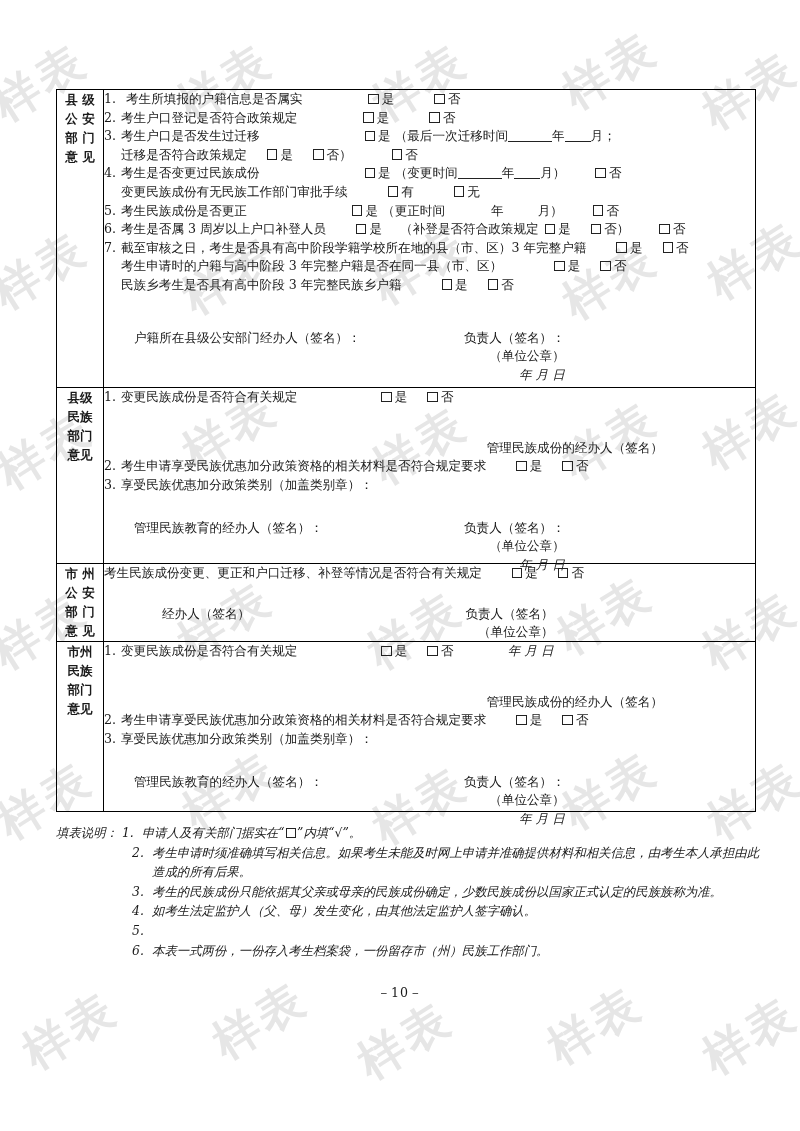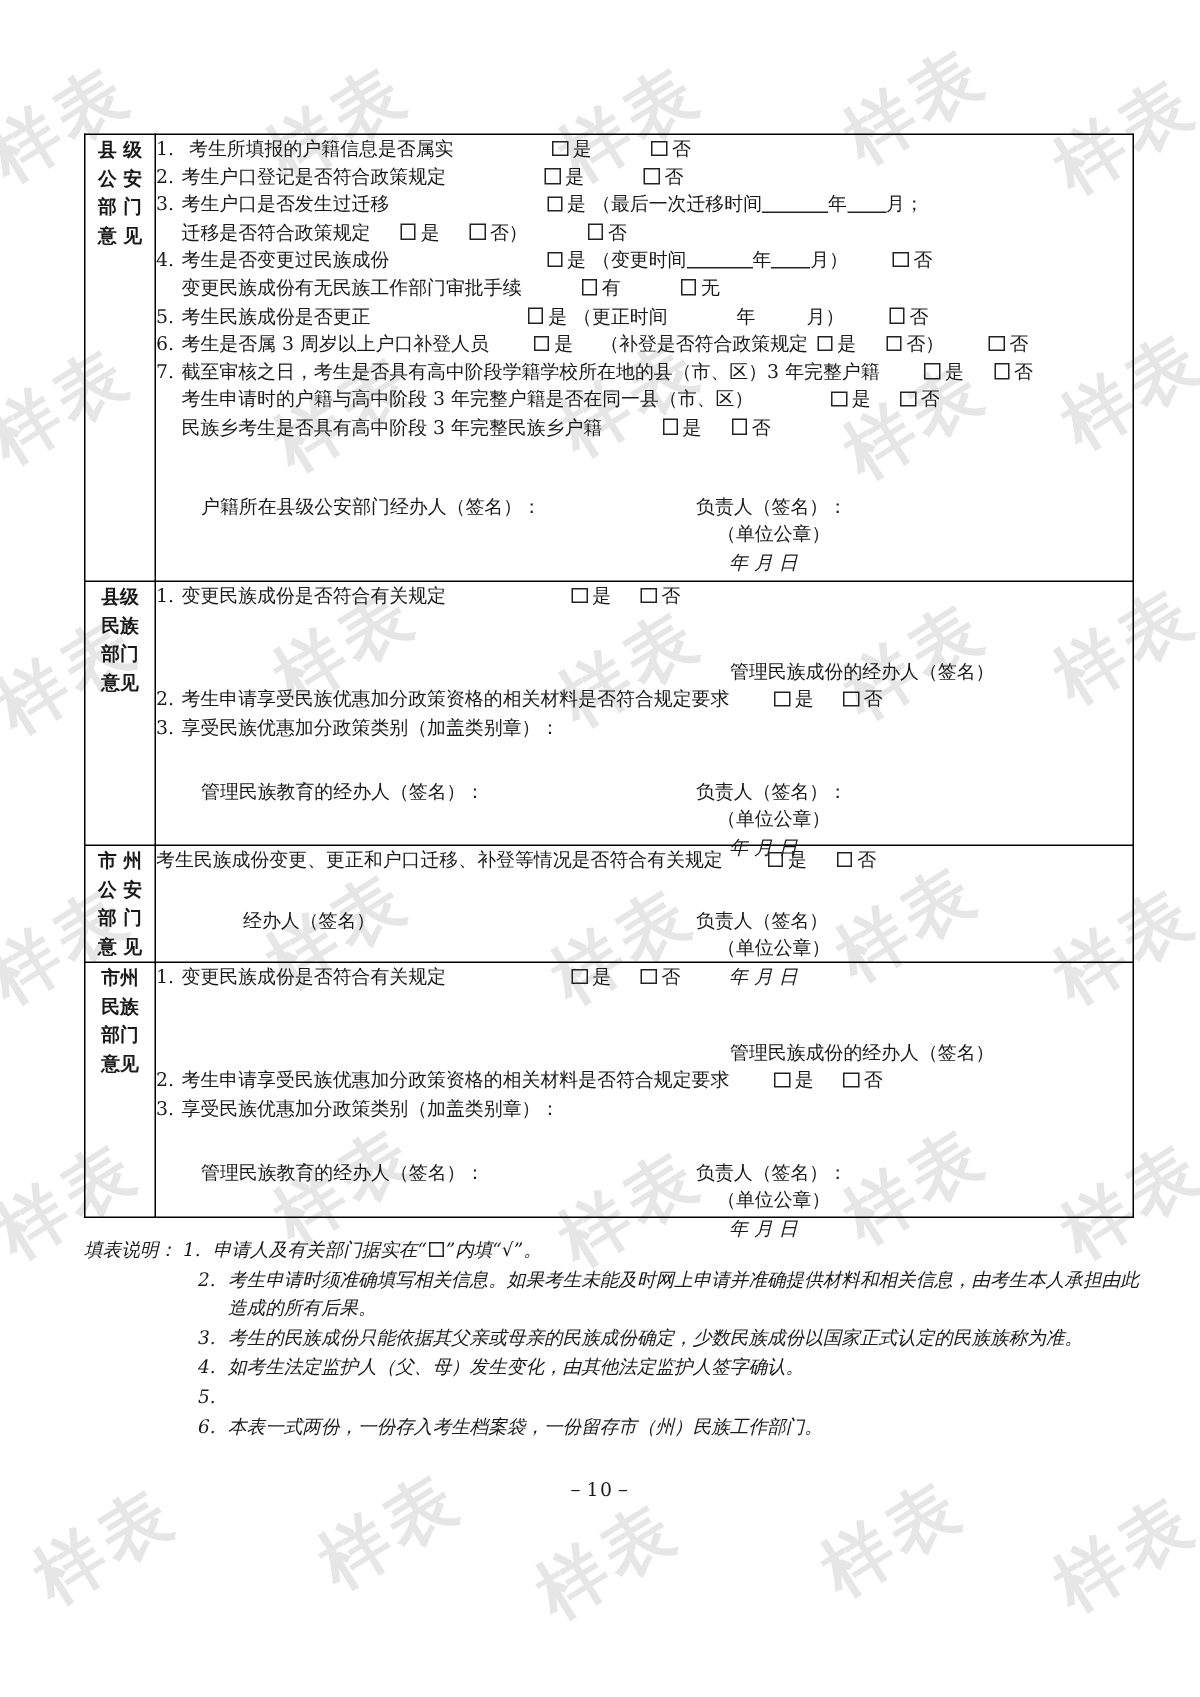--- a/index.html
+++ b/index.html
@@ -128,21 +128,21 @@
     margin-top: 2px;
   }
   .sig-left {
     display: inline-block;
     padding-left: 30px;
   }
   .sig-right-block {
     position: absolute;
     left: 360px;
     top: 0;
-    text-align: left;
+    text-align: right;
   }
   .sig-right-block .rl {
     display: block;
     white-space: nowrap;
   }
   .sig-right-block .rl.indent1 { padding-left: 14px; }
   .sig-right-block .rl.indent2 { padding-left: 22px; font-style: italic; }
   .sig-right-block .rl.date { letter-spacing: 0px; }
   .rmid {
     text-align: right;

